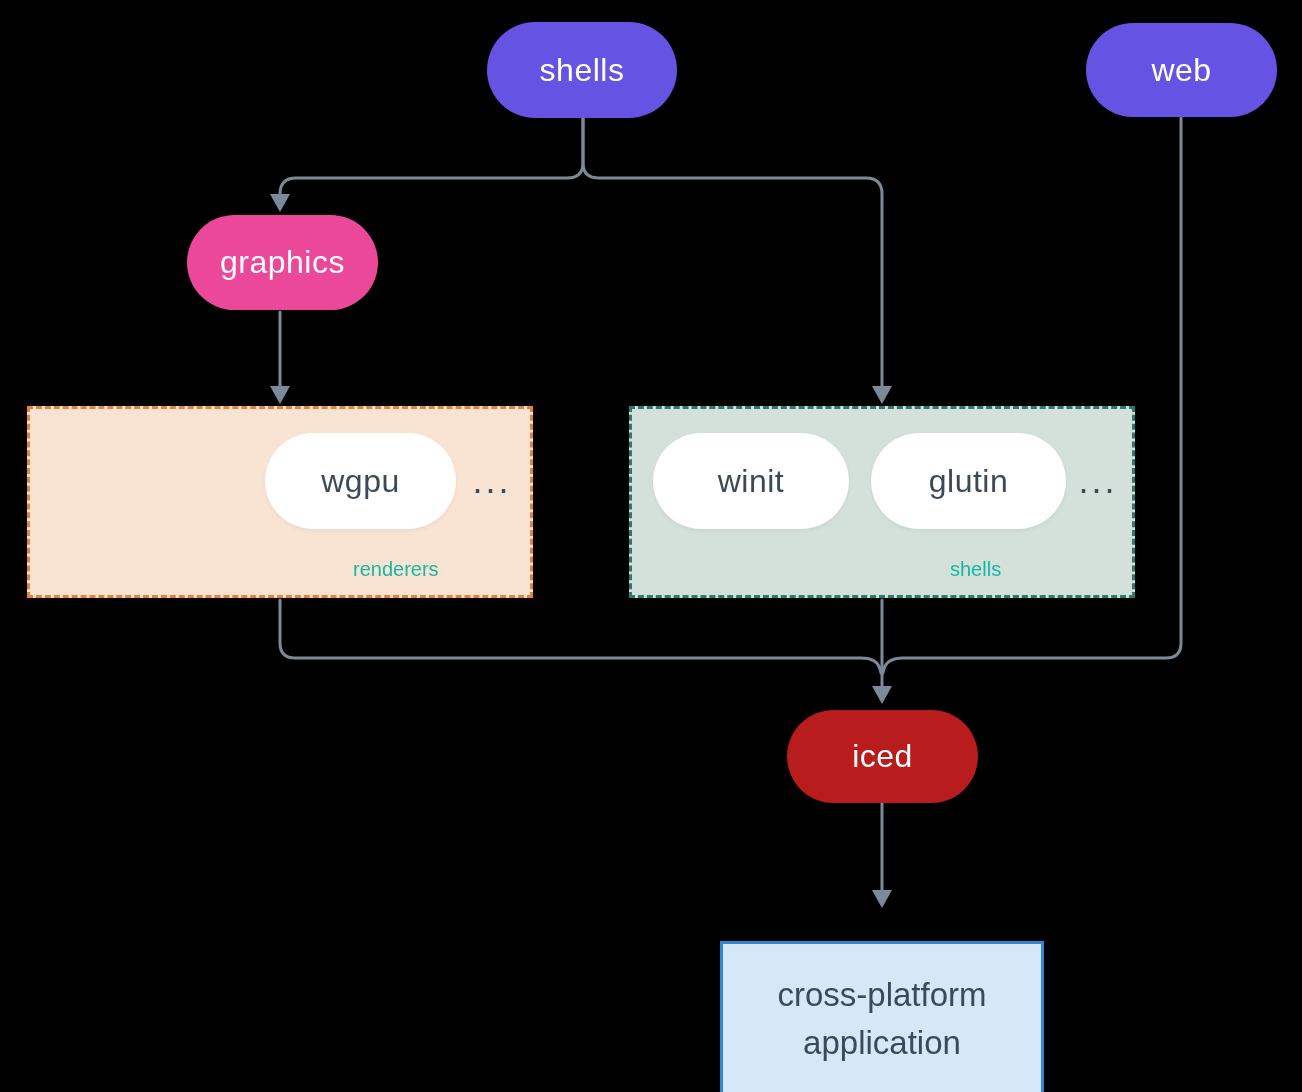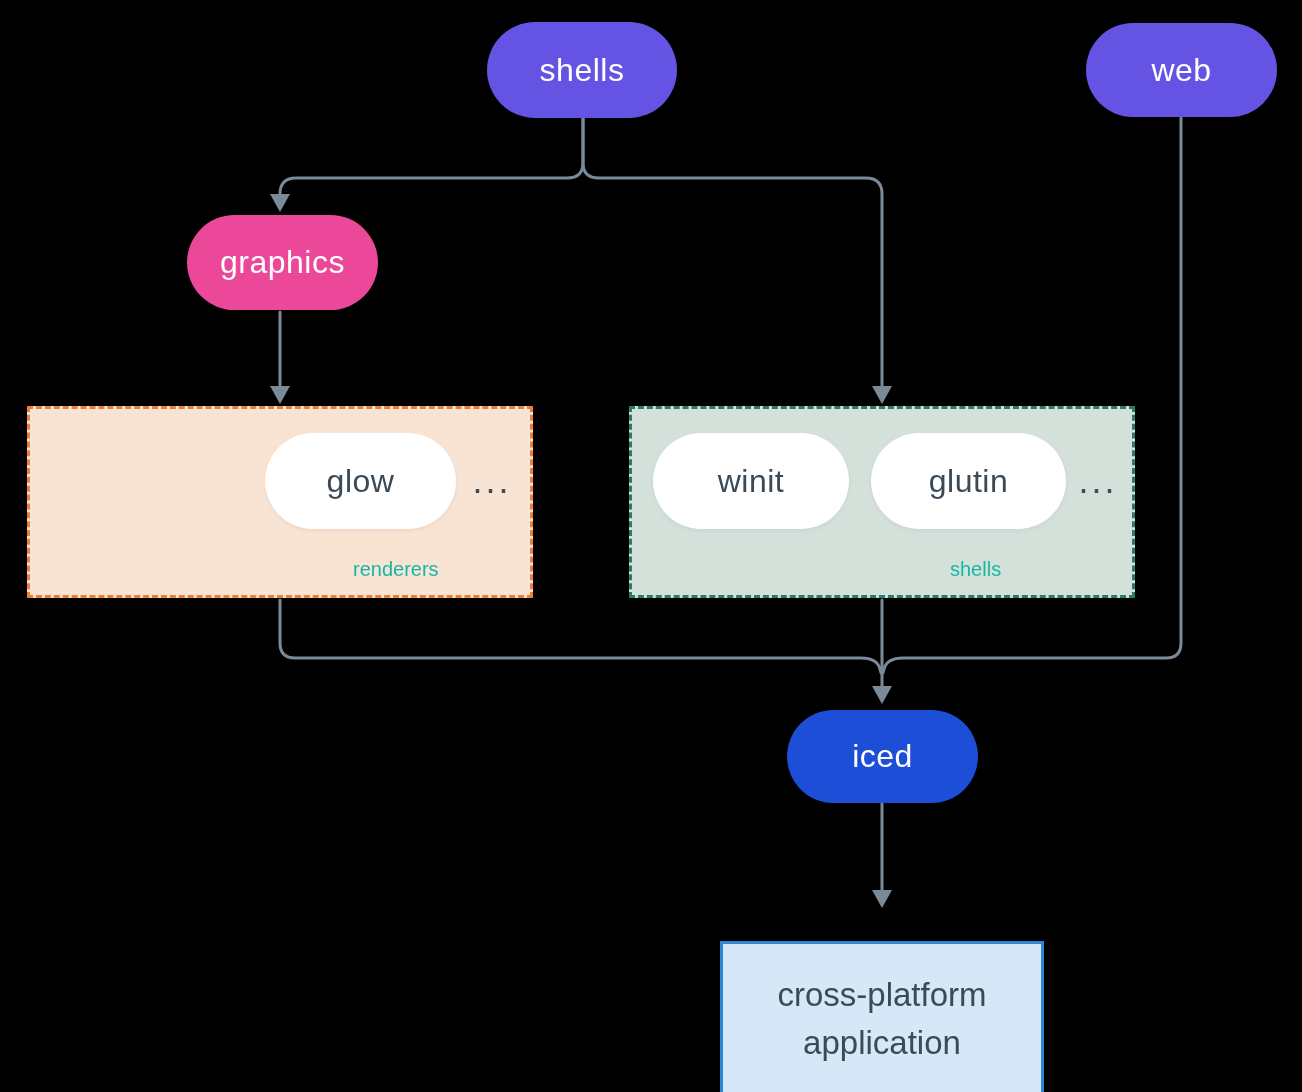--- a/index.html
+++ b/index.html
@@ -35,21 +35,21 @@
     position: absolute;
     border-radius: 999px;
     display: flex;
     align-items: center;
     justify-content: center;
     font-size: 32px;
     letter-spacing: 0.5px;
   }
   .pill.purple { background: #6554e4; color: #ffffff; }
   .pill.orange { background: #ec4899; color: #ffffff; }
-  .pill.blue   { background: #1d4ed8; color: #ffffff; }
+  .pill.blue   { background: #b91c1c; color: #ffffff; }
   .pill.white  { background: #ffffff; color: #3b4a57; box-shadow: 0 2px 4px rgba(0,0,0,0.05); }
 
   .group-box {
     position: absolute;
     box-sizing: border-box;
     border-width: 3px;
     border-style: dashed;
   }
   .group-box.renderers {
     background: #f9e3d3;
@@ -125,21 +125,21 @@
 
   <div class="pill purple" style="left:1086px; top:23px; width:191px; height:94px;">
     <span>web</span>
   </div>
 
   <div class="pill orange" style="left:187px; top:215px; width:191px; height:95px;">
     <span>graphics</span>
   </div>
 
   <div class="pill white" style="left:265px; top:433px; width:191px; height:96px;">
-    <span>glow</span>
+    <span>wgpu</span>
   </div>
   <div class="dots" style="left:469px; top:463px; width:46px;">...</div>
   <div class="group-label" style="left:353px; top:558px; width:170px;">renderers</div>
 
   <div class="pill white" style="left:653px; top:433px; width:196px; height:96px;">
     <span>winit</span>
   </div>
   <div class="pill white" style="left:871px; top:433px; width:195px; height:96px;">
     <span>glutin</span>
   </div>

